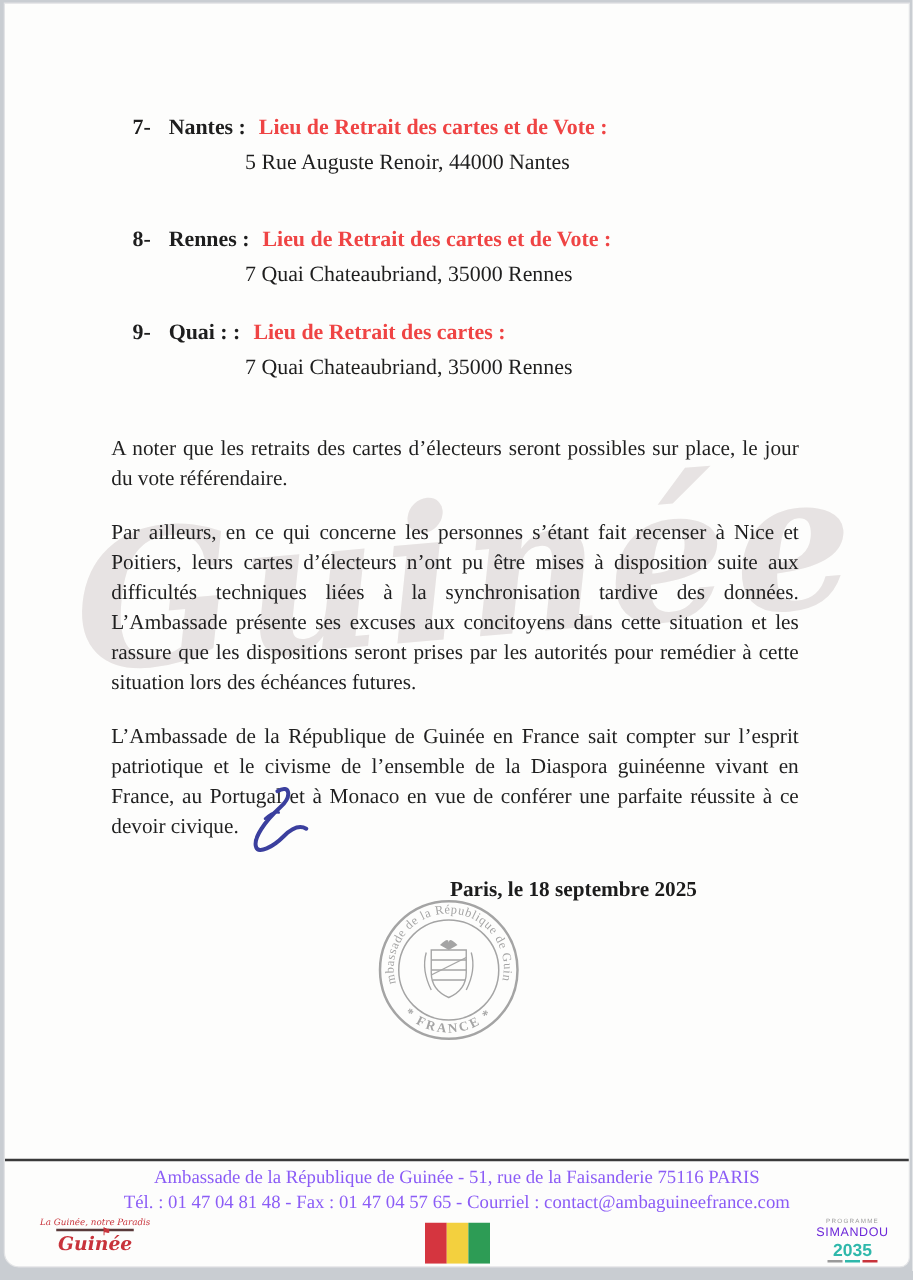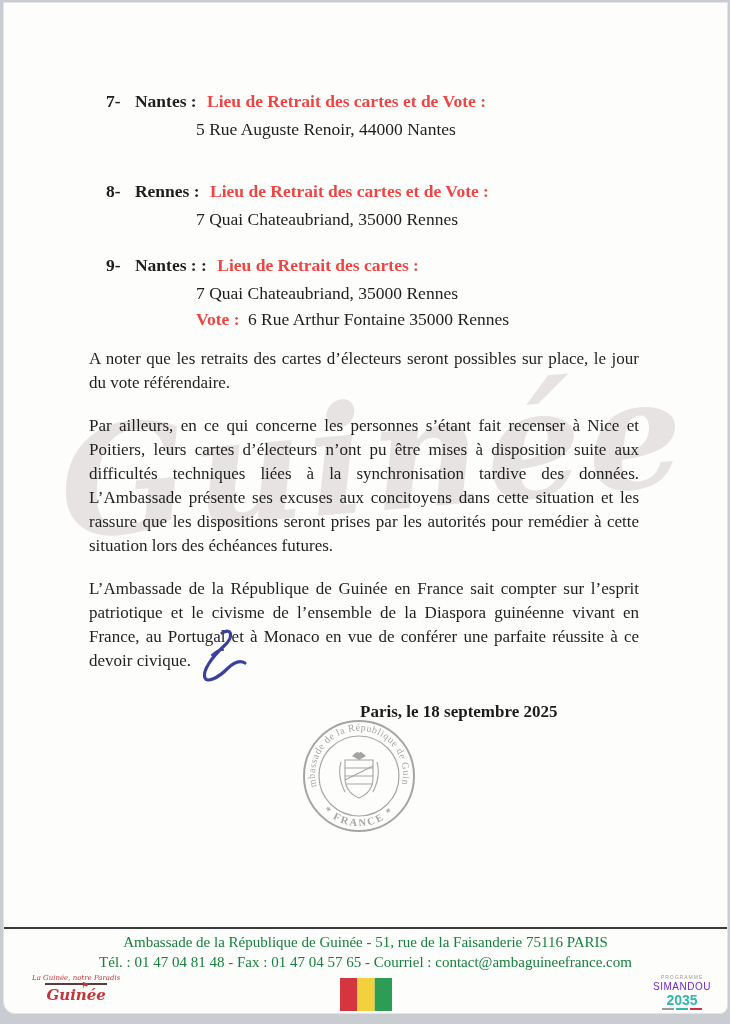--- a/index.html
+++ b/index.html
@@ -39,21 +39,21 @@
   .bodytext p{margin:0 0 19px 0;}
   
   .signature{position:absolute;left:188px;top:624px;width:62px;height:62px;}
   
   .dateline{position:absolute;left:356px;top:699px;font-size:17px;font-weight:bold;color:#1c1c1c;}
   
   .stamp{position:absolute;left:295px;top:713px;width:120px;height:120px;opacity:.8;}
   
   .footer{position:absolute;left:0;right:0;bottom:0;height:86px;}
   .footer-rule{border-top:2px solid #3a3a3a;height:0;}
-  .footer-line{font-size:15px;color:#15803d;text-align:center;line-height:20px;}
+  .footer-line{font-size:15px;color:#8b5cf6;text-align:center;line-height:20px;}
   .footer-line.first{margin-top:3px;}
   .logo-row{position:relative;height:44px;margin-top:2px;}
   
   .logo-guinee{position:absolute;left:28px;top:0;text-align:center;color:#c8333b;}
   .g-slogan{font-family:"DejaVu Serif",serif;font-style:italic;font-size:7px;white-space:nowrap;text-align:right;}
   .g-bar{height:2px;background:#5a3a3a;margin:1px auto 1px auto;width:62px;}
   .g-name{position:relative;font-family:"DejaVu Serif",serif;font-style:italic;font-weight:bold;font-size:15px;}
   .g-flag{position:absolute;top:-6px;left:56%;font-size:8px;font-style:normal;}
   
   .flag{position:absolute;left:50%;transform:translateX(-50%);top:4px;}
@@ -92,28 +92,24 @@
           <span class="num">8-</span>
           <span class="city">Rennes :</span>
           <span class="blue">Lieu de Retrait des cartes et de Vote :</span>
         </div>
         <div class="loc-addr">7 Quai Chateaubriand, 35000 Rennes</div>
       </div>
 
       <div class="loc loc-9">
         <div class="loc-head">
           <span class="num">9-</span>
-          <span class="city">Nantes : :</span>
+          <span class="city">Quai : :</span>
           <span class="blue">Lieu de Retrait des cartes :</span>
         </div>
         <div class="loc-addr">7 Quai Chateaubriand, 35000 Rennes</div>
-        <div class="vote-line">
-          <span class="blue">Vote :</span>
-          <span>6 Rue Arthur Fontaine 35000 Rennes</span>
-        </div>
       </div>
     </div>
 
     <div class="bodytext">
       <p>A noter que les retraits des cartes d’électeurs seront possibles sur place, le jour du vote référendaire.</p>
       <p>Par ailleurs, en ce qui concerne les personnes s’étant fait recenser à Nice et Poitiers, leurs cartes d’électeurs n’ont pu être mises à disposition suite aux difficultés techniques liées à la synchronisation tardive des données. L’Ambassade présente ses excuses aux concitoyens dans cette situation et les rassure que les dispositions seront prises par les autorités pour remédier à cette situation lors des échéances futures.</p>
       <p>L’Ambassade de la République de Guinée en France sait compter sur l’esprit patriotique et le civisme de l’ensemble de la Diaspora guinéenne vivant en France, au Portugal et à Monaco en vue de conférer une parfaite réussite à ce devoir civique.</p>
     </div>
 
     <svg class="signature" viewBox="0 0 62 62">

